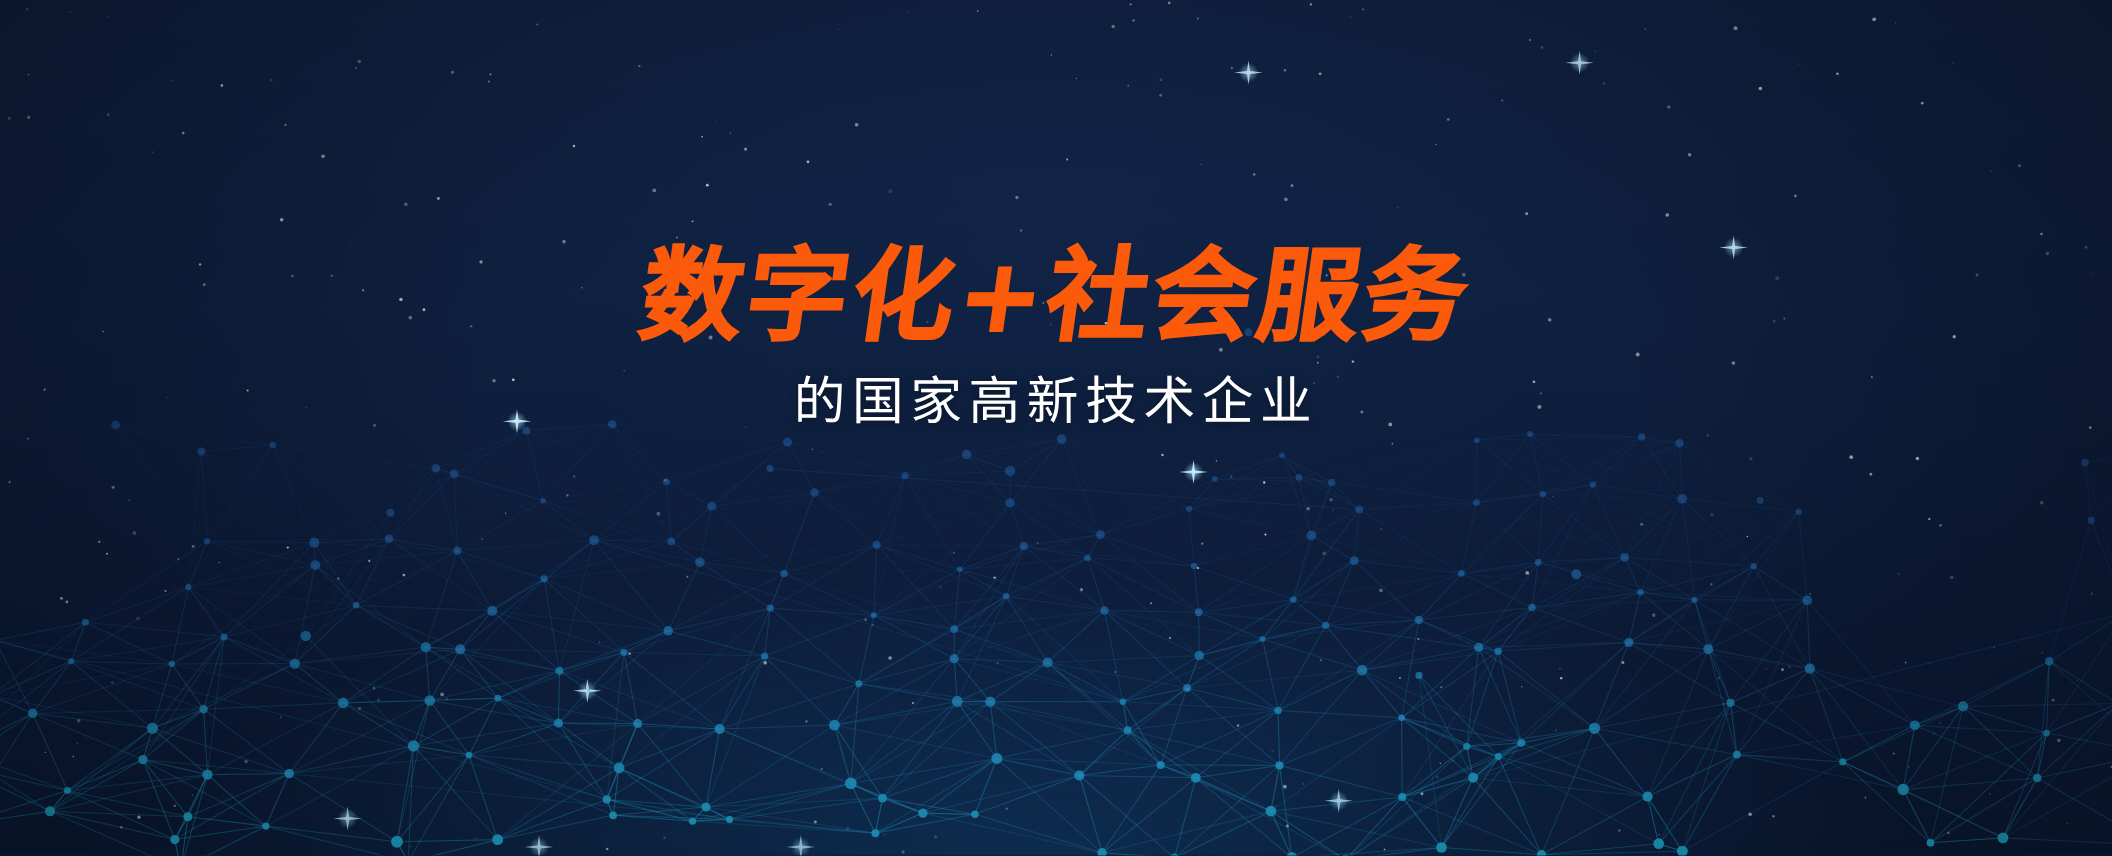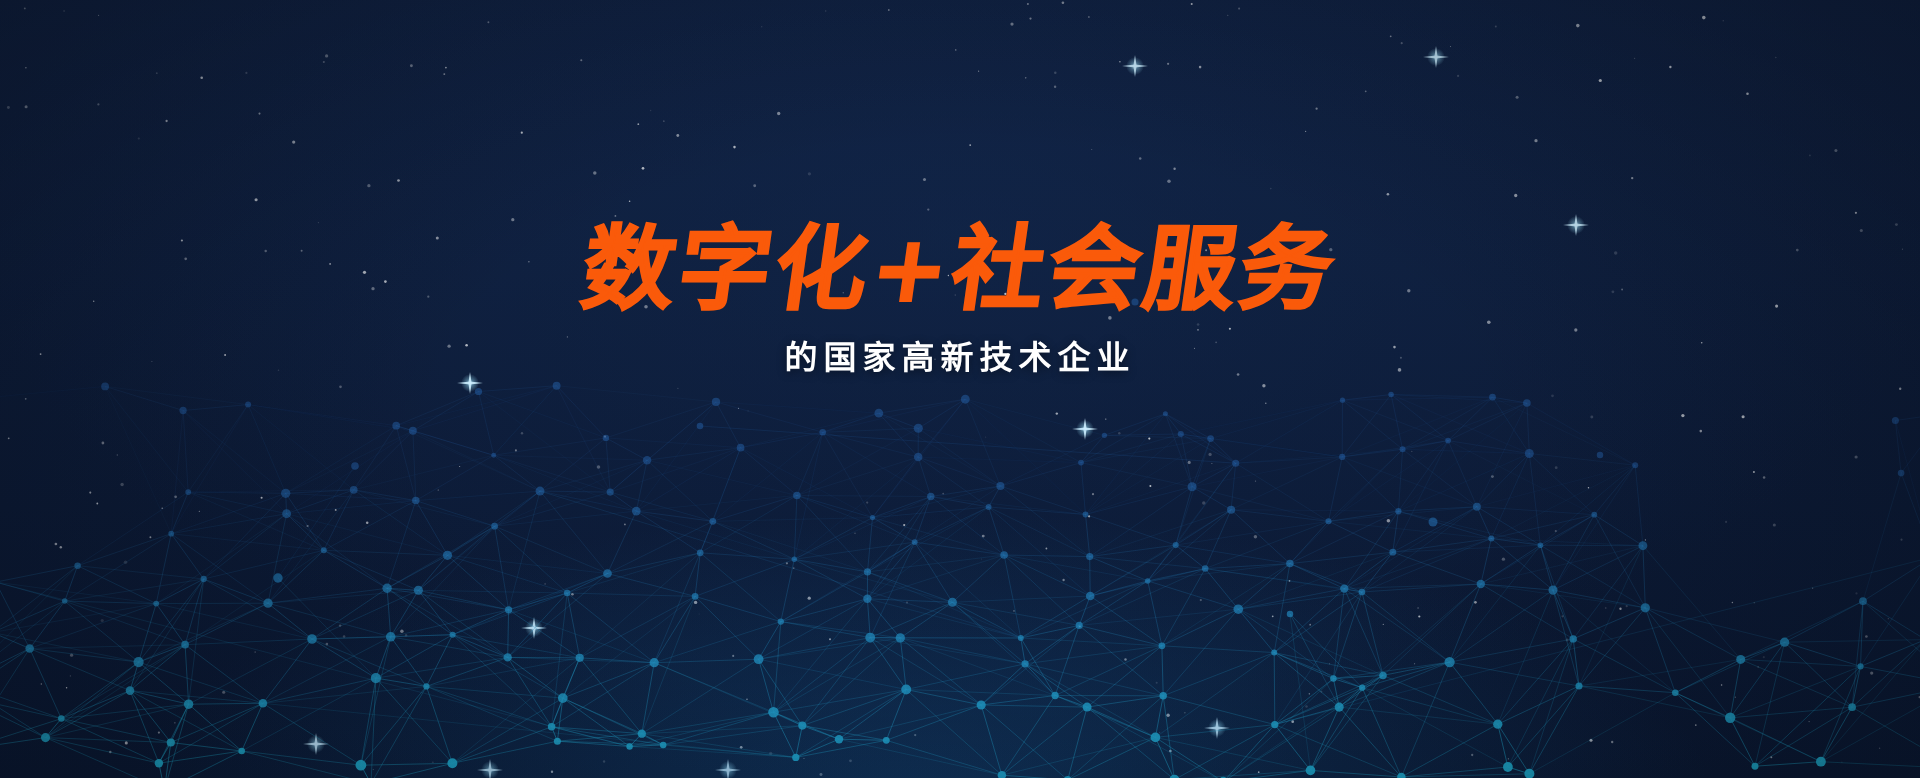--- a/index.html
+++ b/index.html
@@ -69,23 +69,23 @@
     letter-spacing: 4px;
     transform: skewX(-8deg);
     -webkit-text-stroke: 2px #fa5a0a;
     text-shadow: 0 0 1px #fa5a0a;
     margin: 0;
     white-space: nowrap;
   }
 
   .subtitle {
     font-family: "DejaVu Serif", "Liberation Serif", serif;
-    font-size: 33px;
+    font-size: 47px;
     line-height: 1.1;
-    font-weight: 700;
+    font-weight: 400;
     color: #ffffff;
     letter-spacing: 6px;
     margin: 22px 0 0 0;
     white-space: nowrap;
     text-shadow: 0 2px 10px rgba(0,0,0,0.45);
   }
 </style>
 </head>
 <body>
 

